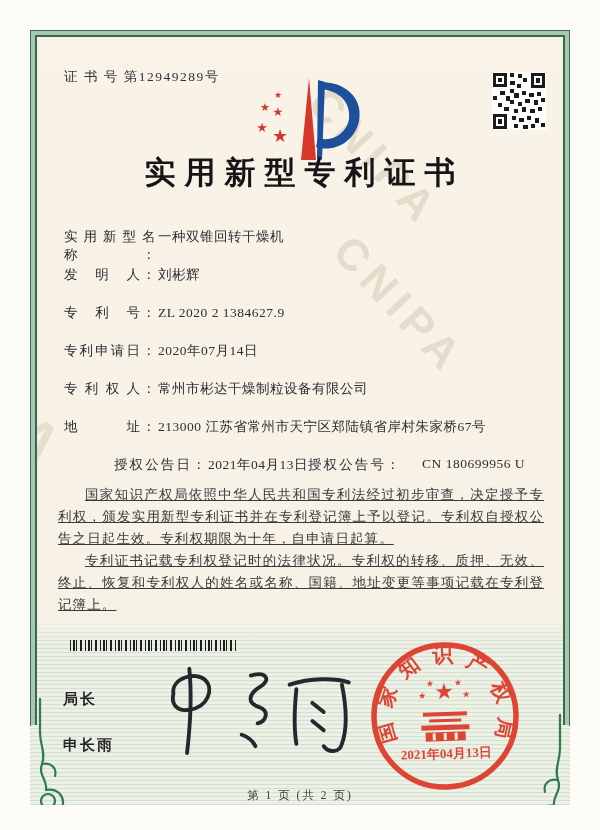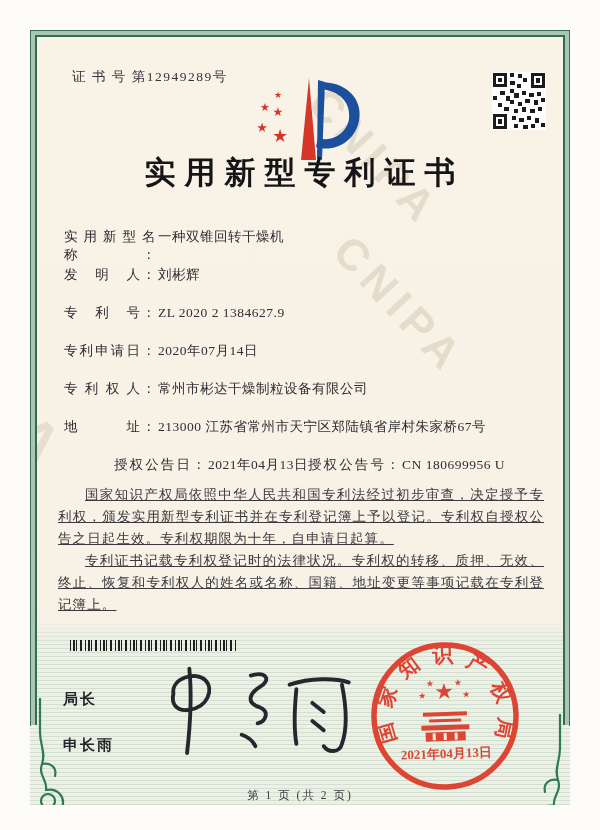--- a/index.html
+++ b/index.html
@@ -38,37 +38,37 @@
   .wm {
     position:absolute; z-index:1; color:#d9cfb8; opacity:.6;
     font-family:"Liberation Sans","DejaVu Sans",sans-serif; font-weight:bold;
     letter-spacing:7px; transform-origin:left top; pointer-events:none; user-select:none;
   }
   .wm1 { left:305px; top:48px;  font-size:44px; transform:rotate(47deg); }
   .wm2 { left:330px; top:196px; font-size:44px; transform:rotate(47deg); }
   .wm3 { left:-98px; top:248px; font-size:60px; transform:rotate(47deg); opacity:.5; }
   
   .cert-number {
-    position:absolute; left:42px; top:38px; z-index:3;
+    position:absolute; left:34px; top:38px; z-index:3;
     font-size:13.5px; letter-spacing:1.5px; color:#33333a;
   }
   .logo { position:absolute; left:220px; top:36px; width:122px; height:112px; z-index:3; }
   .qr   { position:absolute; left:462px; top:42px; width:54px; height:58px; z-index:3; }
   .title {
     position:absolute; left:0; right:0; top:122px; z-index:3;
     text-align:center; font-size:31px; font-weight:bold; color:#151518;
     letter-spacing:9px; text-indent:9px;
   }
   
   .fields { position:absolute; left:34px; right:20px; top:198px; z-index:3; }
   .f-row { display:flex; align-items:baseline; height:38px; font-size:13.5px; color:#2e2e34; letter-spacing:.5px; }
   .f-label { display:inline-block; width:92px; text-align:justify; text-align-last:justify; flex:0 0 92px; }
   .f-value { padding-left:2px; }
   .f-row.two-col .col1 { width:244px; flex:0 0 244px; display:flex; align-items:baseline;justify-content:flex-end; }
-  .f-row.two-col .col2 { display:flex; align-items:center; }
+  .f-row.two-col .col2 { display:flex; align-items:flex-start;gap:20px; }
   
   .body-text {
     position:absolute; left:28px; right:26px; top:454px; z-index:3;
     font-size:13.5px; line-height:22px; letter-spacing:1.1px; color:#3a3a3e; text-align:justify;text-decoration:underline;
   }
   .body-text p { text-indent:2em; }
   
   .barcode {
     position:absolute; left:40px; top:610px; width:166px; height:11px; z-index:3;
     background:repeating-linear-gradient(90deg,

